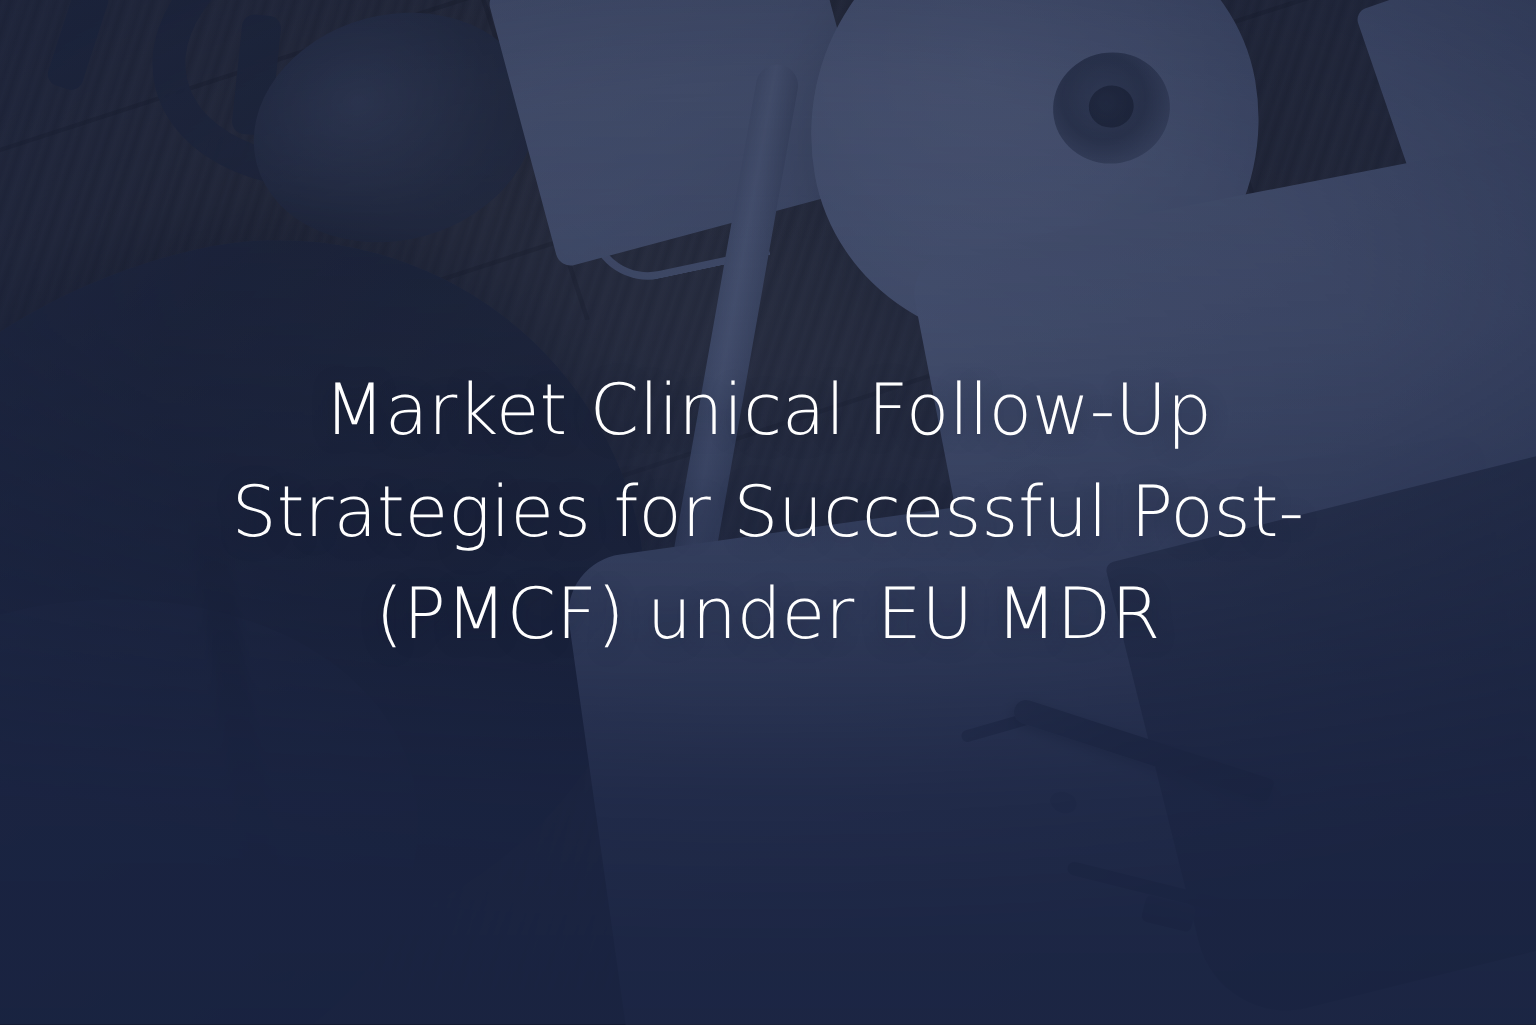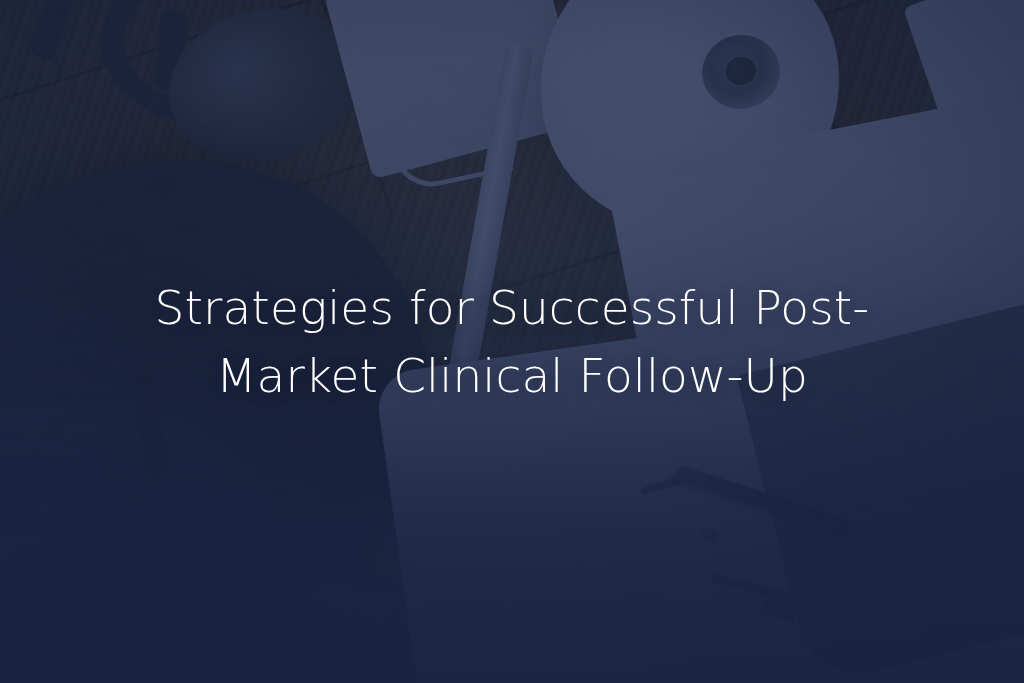--- a/index.html
+++ b/index.html
@@ -349,18 +349,19 @@
     <div class="eq probe-head"></div>
   </div>
 
   <div class="desat"></div>
   <div class="tint"></div>
   <div class="tint3"></div>
   <div class="tint2"></div>
 
   <div class="title-wrap">
     <h1 class="title">
+      <span class="ln">Market Clinical Follow-Up</span>
       <span class="ln">Strategies for Successful Post-</span>
-      <span class="ln">Market Clinical Follow-Up</span>
+      <span class="ln">(PMCF) under EU MDR</span>
     </h1>
   </div>
 
 </div>
 
 </body></html>

